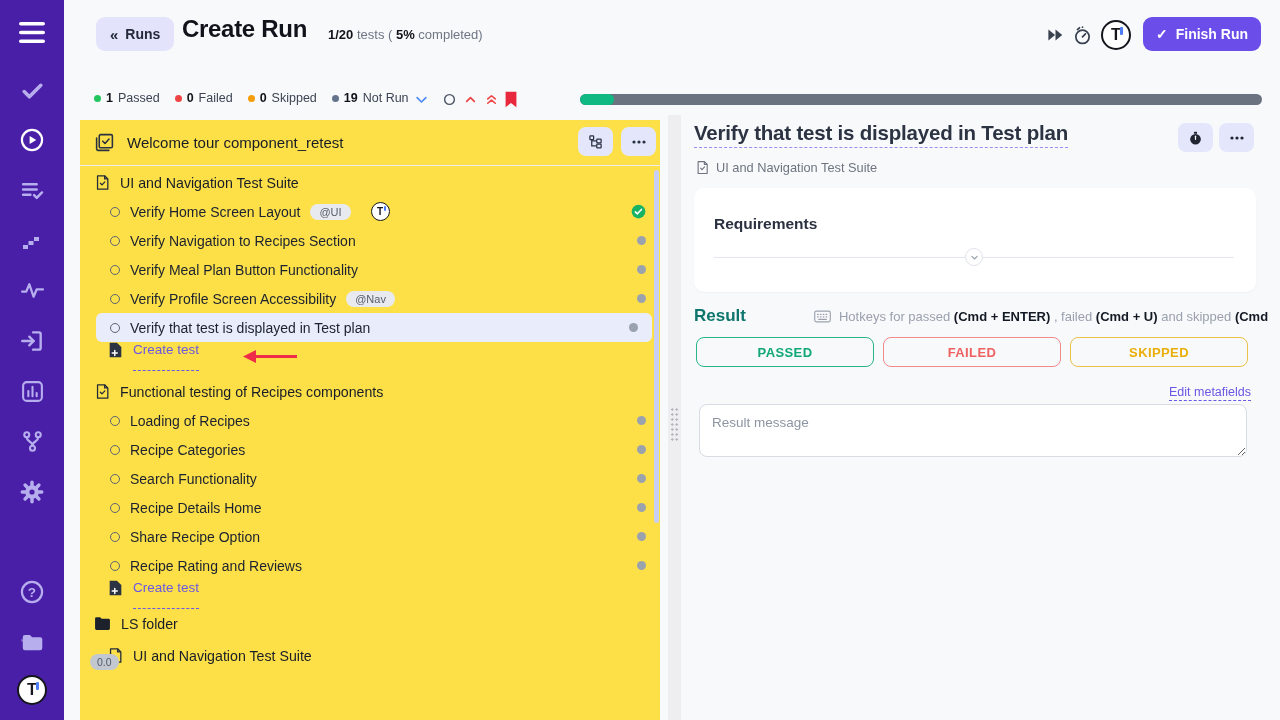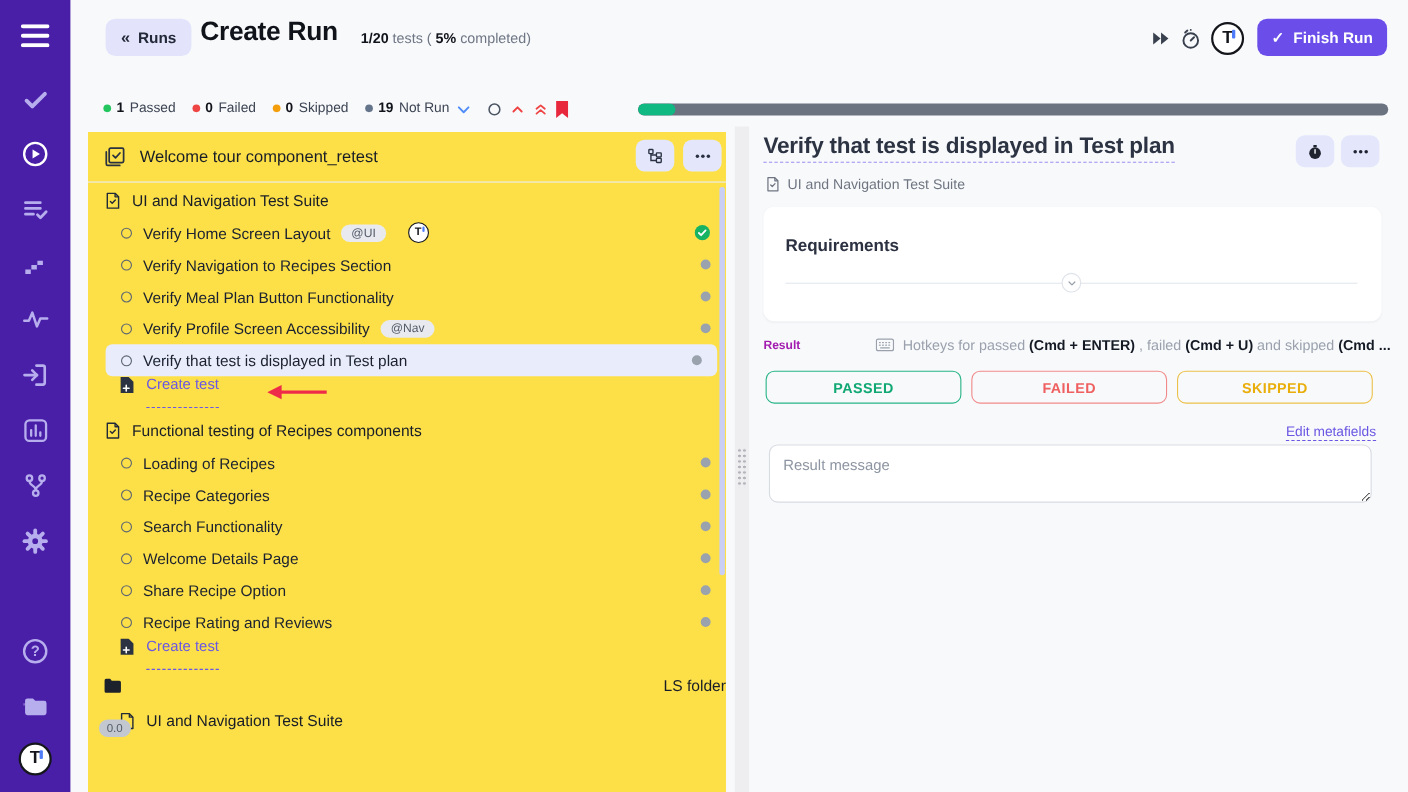--- a/index.html
+++ b/index.html
@@ -46,41 +46,41 @@
   .suite-label { font-size:14.2px; color:#181d28; }
   .test-row { height:29px; display:flex; align-items:center; gap:10px; padding-left:30px; padding-right:14px; cursor:pointer; }
   .test-row.selected { background:#e9ecfb; border-radius:6px; margin-left:16px; margin-right:8px; padding-left:14px; }
   .tcirc { width:10px; height:10px; border:1.5px solid #5d6572; border-radius:50%; flex:none; }
   .tlabel { font-size:14px; color:#1b2130; white-space:nowrap; }
   .tag { background:#e9eaef; color:#555d6b; font-size:11px; padding:2px 9px; border-radius:10px; }
   .flexspace { flex:1; }
   .rdot { width:9px; height:9px; border-radius:50%; background:#9aa2ae; flex:none; }
   .create-row { height:29px; display:flex; gap:10px; padding-left:28px; cursor:pointer; }
   .create-link { font-size:13.5px; color:#6a57e3; border-bottom:1px dashed #6a57e3; padding-bottom:1px; }
-  .folder-row { height:29px; display:flex; align-items:center; gap:10px; padding-left:14px; cursor:pointer;justify-content:space-between; }
+  .folder-row { height:29px; display:flex; align-items:center; gap:10px; padding-left:14px; cursor:pointer; }
   .partial-row { height:29px; display:flex; align-items:center; gap:9px; padding-left:27px; position:relative; margin-top:3px; }
   .mini-badge { position:absolute; left:10px; top:13px; background:#c3c8d0; color:#525a68; font-size:10.5px; padding:2px 7px; border-radius:8px; }
   .tree-scrollbar { position:absolute; left:574px; top:50px; width:5px; height:353px; background:#c9cef5; border-radius:3px; cursor:pointer; }
   .arrow-annot { position:absolute; left:161px; top:229px; }
 
   
   .gutter { position:absolute; left:668px; top:115px; width:13px; height:605px; background:#eeeef1; cursor:col-resize; }
   .gutter-handle { position:absolute; left:2px; top:292px; width:9px; height:36px; background-image:radial-gradient(#b2b3b9 1px, transparent 1.2px); background-size:4.5px 5px; }
 
   
   .detail { position:absolute; left:681px; top:115px; width:599px; height:605px; }
   .d-title { position:absolute; left:13px; top:6px; font-size:20.5px; font-weight:700; color:#2c3342; letter-spacing:-0.2px; border-bottom:1.5px dashed #9b8df2; padding-bottom:2px; cursor:text; }
   .d-sq-btn { position:absolute; top:8px; width:35px; height:29px; border-radius:8px; background:#e4e7fc; border:none; display:flex; align-items:center; justify-content:center; color:#1f2430; cursor:pointer; }
   .d-suite { position:absolute; left:14px; top:45px; display:flex; align-items:center; gap:6px; font-size:12.8px; color:#6e7581; cursor:pointer; }
   .req-card { position:absolute; left:13px; top:73px; width:562px; height:104px; background:#ffffff; border-radius:10px; box-shadow:0 1px 2px rgba(16,24,40,0.04); }
   .req-title { position:absolute; left:20px; top:27px; font-size:15.5px; font-weight:700; color:#2b3140; }
   .req-divider { position:absolute; left:20px; right:22px; top:69px; height:1px; background:#e3e6ec; }
   .req-chevcirc { position:absolute; left:50%; top:-9px; margin-left:-9px; width:18px; height:18px; border-radius:50%; background:#fff; border:1px solid #dfe3ea; display:flex; align-items:center; justify-content:center; color:#98a0ac; cursor:pointer; }
   .result-head { position:absolute; left:13px; top:191px; display:flex; align-items:center; white-space:nowrap; width:575px; overflow:hidden; }
-  .result-title { font-size:11px; font-weight:700; color:#a21caf; }
+  .result-title { font-size:17px; font-weight:700; color:#0f766e; }
   .kbd-ic { margin-left:68px; margin-right:8px; flex:none; display:flex; color:#9aa1ad; }
   .hotkeys { font-size:13px; color:#9aa1ad; }
   .hotkeys b { color:#141a24; font-weight:700; }
   .verdicts { position:absolute; left:15px; top:222px; display:flex; gap:9px; }
   .verdict-btn { width:178px; height:30px; border-radius:8px; background:transparent; font-family:inherit; font-size:13px; font-weight:700; letter-spacing:0.4px; cursor:pointer; }
   .v-pass { border:1.5px solid #27b586; color:#10a873; }
   .v-fail { border:1.5px solid #f18a8a; color:#ef6060; }
   .v-skip { border:1.5px solid #ecc14b; color:#e9ae09; }
   .metafields { position:absolute; top:270px; right:29px; font-size:12.5px; color:#6a57e3; border-bottom:1px dashed #6a57e3; padding-bottom:1px; cursor:pointer; }
   .result-msg { position:absolute; left:18px; top:289px; width:548px; height:53px; border:1px solid #d7dbe2; border-radius:8px; background:#fff; padding:10px 12px; font-size:13.5px; color:#1b2130; font-family:inherit; resize:both; outline:none; }
@@ -365,21 +365,21 @@
           <span class="rdot"></span>
         </div>
       <div class="test-row">
           <span class="tcirc"></span>
           <span class="tlabel">Search Functionality</span>
           <span class="flexspace"></span>
           <span class="rdot"></span>
         </div>
       <div class="test-row">
           <span class="tcirc"></span>
-          <span class="tlabel">Welcome Details Page</span>
+          <span class="tlabel">Recipe Details Home</span>
           <span class="flexspace"></span>
           <span class="rdot"></span>
         </div>
       <div class="test-row">
           <span class="tcirc"></span>
           <span class="tlabel">Share Recipe Option</span>
           <span class="flexspace"></span>
           <span class="rdot"></span>
         </div>
       <div class="test-row">

